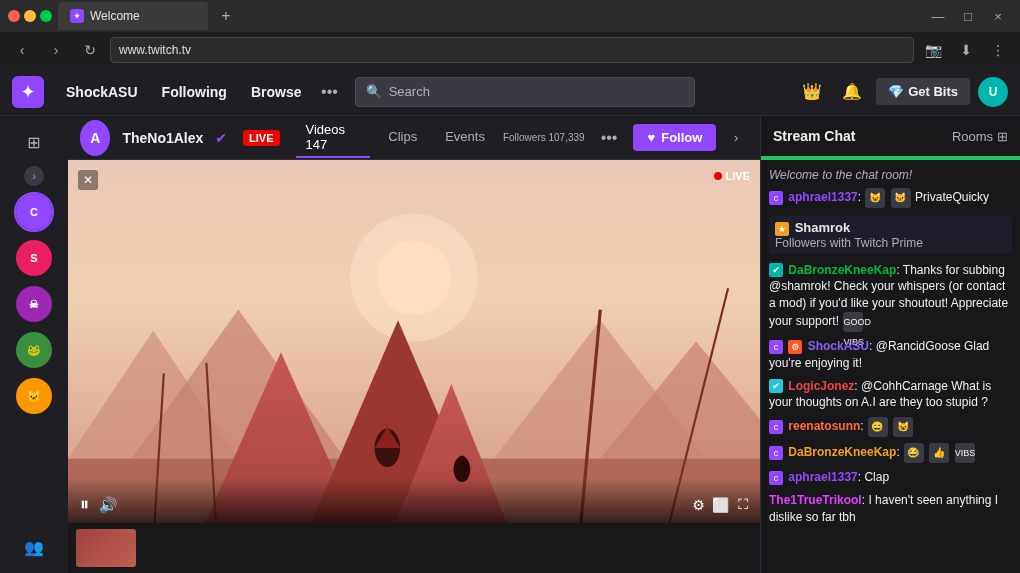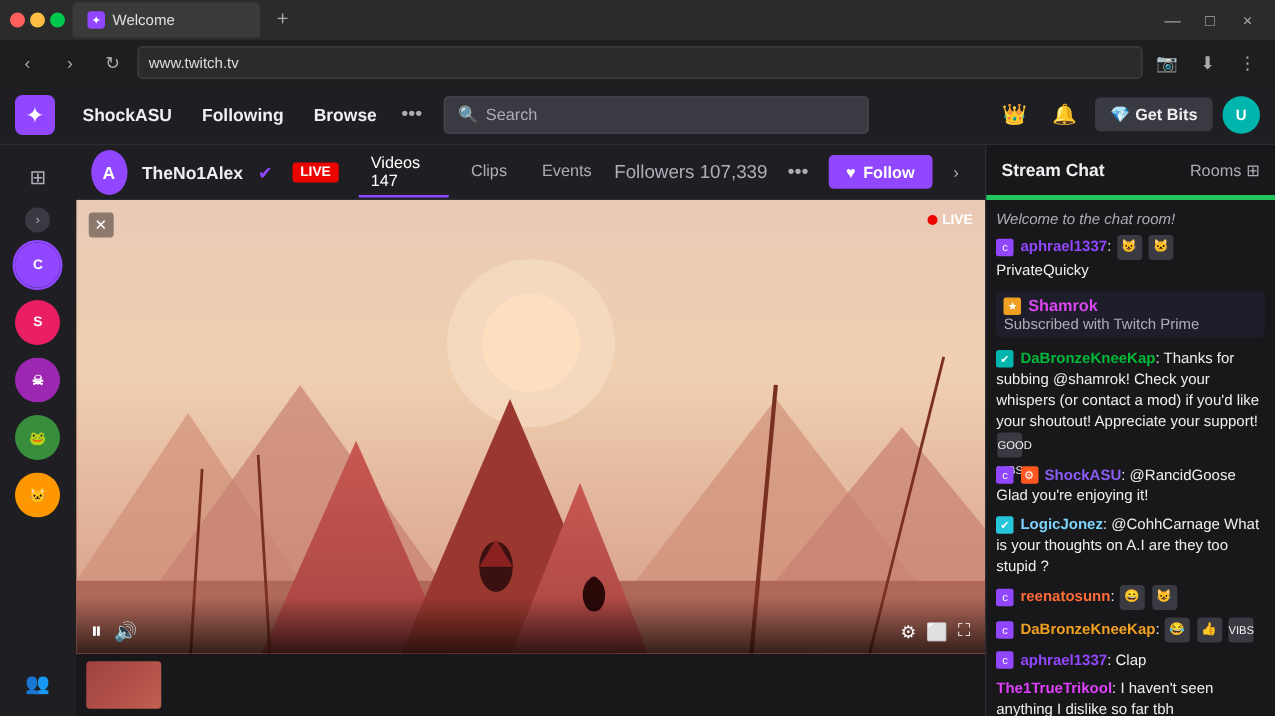--- a/index.html
+++ b/index.html
@@ -318,21 +318,21 @@
       border-radius: 3px;
     }
     .channel-tab {
       padding: 4px 10px;
       color: #adadb8;
       font-size: 13px;
       cursor: pointer;
       border-bottom: 2px solid transparent;
     }
     .channel-tab.active { color: #ffffff; border-bottom-color: #9147ff; }
-    .followers-count { color: #adadb8; font-size: 15px; }
+    .followers-count { color: #adadb8; font-size: 10px; }
     .channel-more {
       background: none;
       border: none;
       color: #adadb8;
       cursor: pointer;
       font-size: 16px;
       padding: 4px 8px;
     }
     .follow-btn {
       background: #9147ff;
@@ -491,21 +491,21 @@
       font-size: 10px;
       text-align: center;
       line-height: 20px;
     }
     .sub-msg {
       background: #1e1e2a;
       border-radius: 4px;
       padding: 4px 6px;
       margin: 2px 0;
     }
-    .sub-name { font-weight: 700; color: #d946ef; margin-top: 32px; }
+    .sub-name { font-weight: 700; color: #e5e5e5; margin-top: 32px; }
     .sub-text { color: #adadb8; font-size: 12px; }
 
     .col-purple { color: #9147ff; }
     .col-green { color: #00b838; }
   </style>
 </head>
 <body>
 
 <div class="browser-titlebar">
   <div class="browser-traffic-lights">
@@ -704,41 +704,41 @@
             <span class="chat-badge badge-c">c</span>
             <span class="chat-username" style="color:#9147ff;">aphrael1337</span>:
             <span class="chat-emote">😺</span>
             <span class="chat-emote">🐱</span>
             <span style="color:#efeff1;"> PrivateQuicky</span>
           </div>
 
           <div class="sub-msg">
             <div><span class="chat-badge badge-star">★</span>
             <span class="sub-name">Shamrok</span></div>
-            <div class="sub-text">Subscribed with Twitch Prime</div>
+            <div class="sub-text">Followers with Twitch Prime</div>
           </div>
 
           <div class="chat-msg">
             <span class="chat-badge badge-check">✔</span>
             <span class="chat-username col-green">DaBronzeKneeKap</span>:
             <span> Thanks for subbing @shamrok! Check your whispers (or contact a mod) if you'd like your shoutout! Appreciate your support!</span>
             <span class="chat-emote" style="font-size:9px;">GOOD VIBS</span>
           </div>
 
 
           <div class="chat-msg">
             <span class="chat-badge badge-c">c</span>
             <span class="chat-badge" style="background:#ff5722;color:white;">⚙</span>
             <span class="chat-username" style="color:#8b5cf6;">ShockASU</span>:
             <span> @RancidGoose Glad you're enjoying it!</span>
           </div>
 
           <div class="chat-msg">
             <span class="chat-badge" style="background:#26c6da;color:white;">✔</span>
-            <span class="chat-username" style="color:#7dd3fc;text-align:right;">LogicJonez</span>:
+            <span class="chat-username" style="color:#ef4444;text-align:right;">LogicJonez</span>:
             <span> @CohhCarnage What is your thoughts on A.I are they too stupid ?</span>
           </div>
 
           <div class="chat-msg">
             <span class="chat-badge badge-c">c</span>
             <span class="chat-username" style="color:#ff6b35;">reenatosunn</span>:
             <span class="chat-emote">😄</span>
             <span class="chat-emote">😺</span>
           </div>
 

